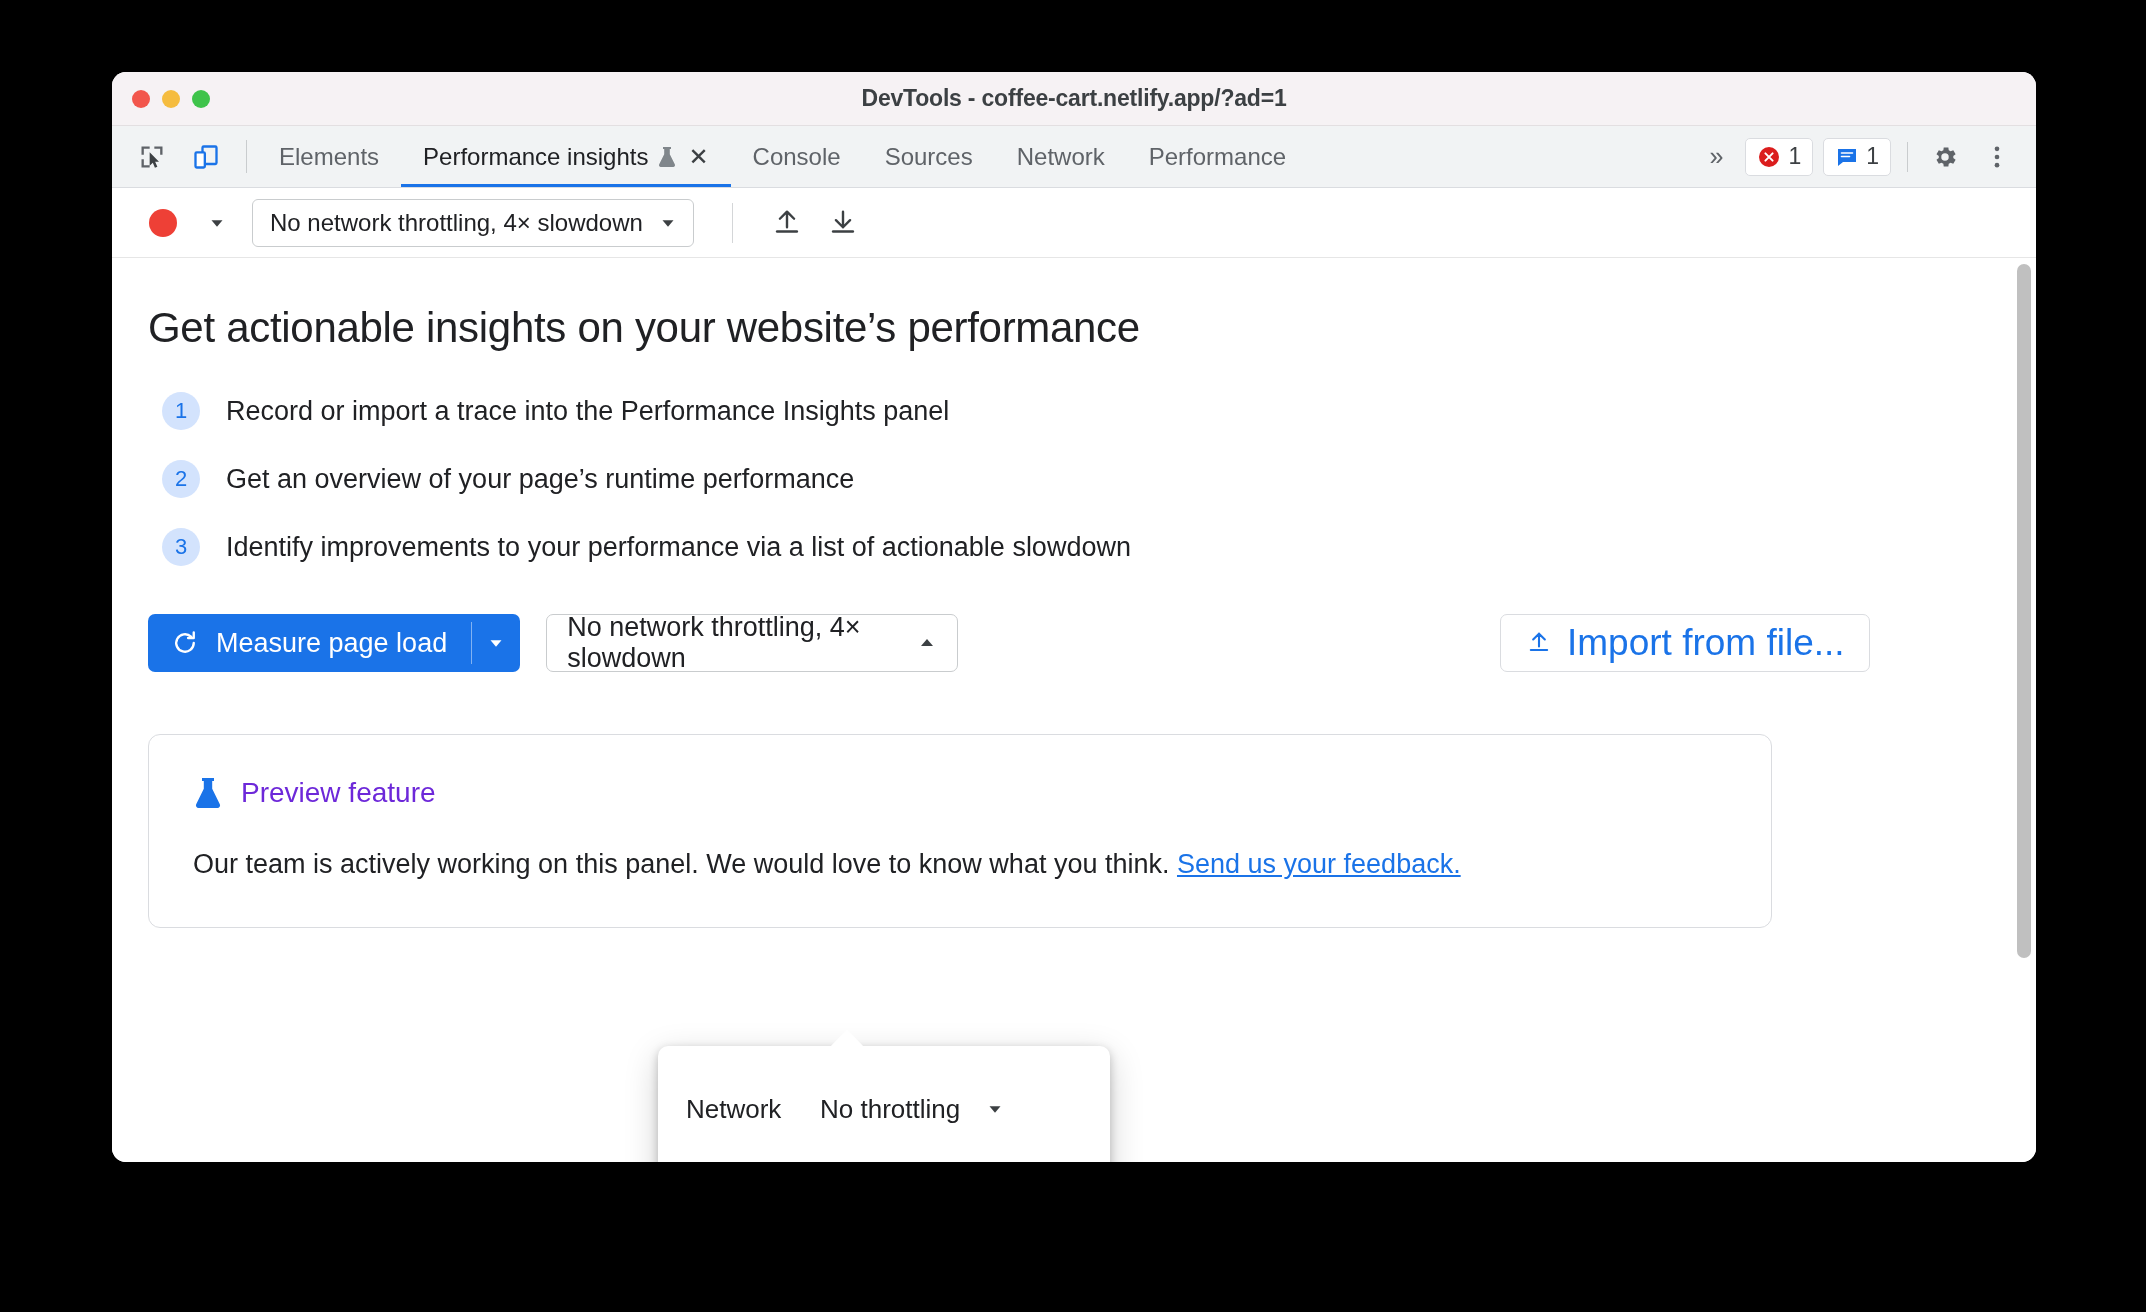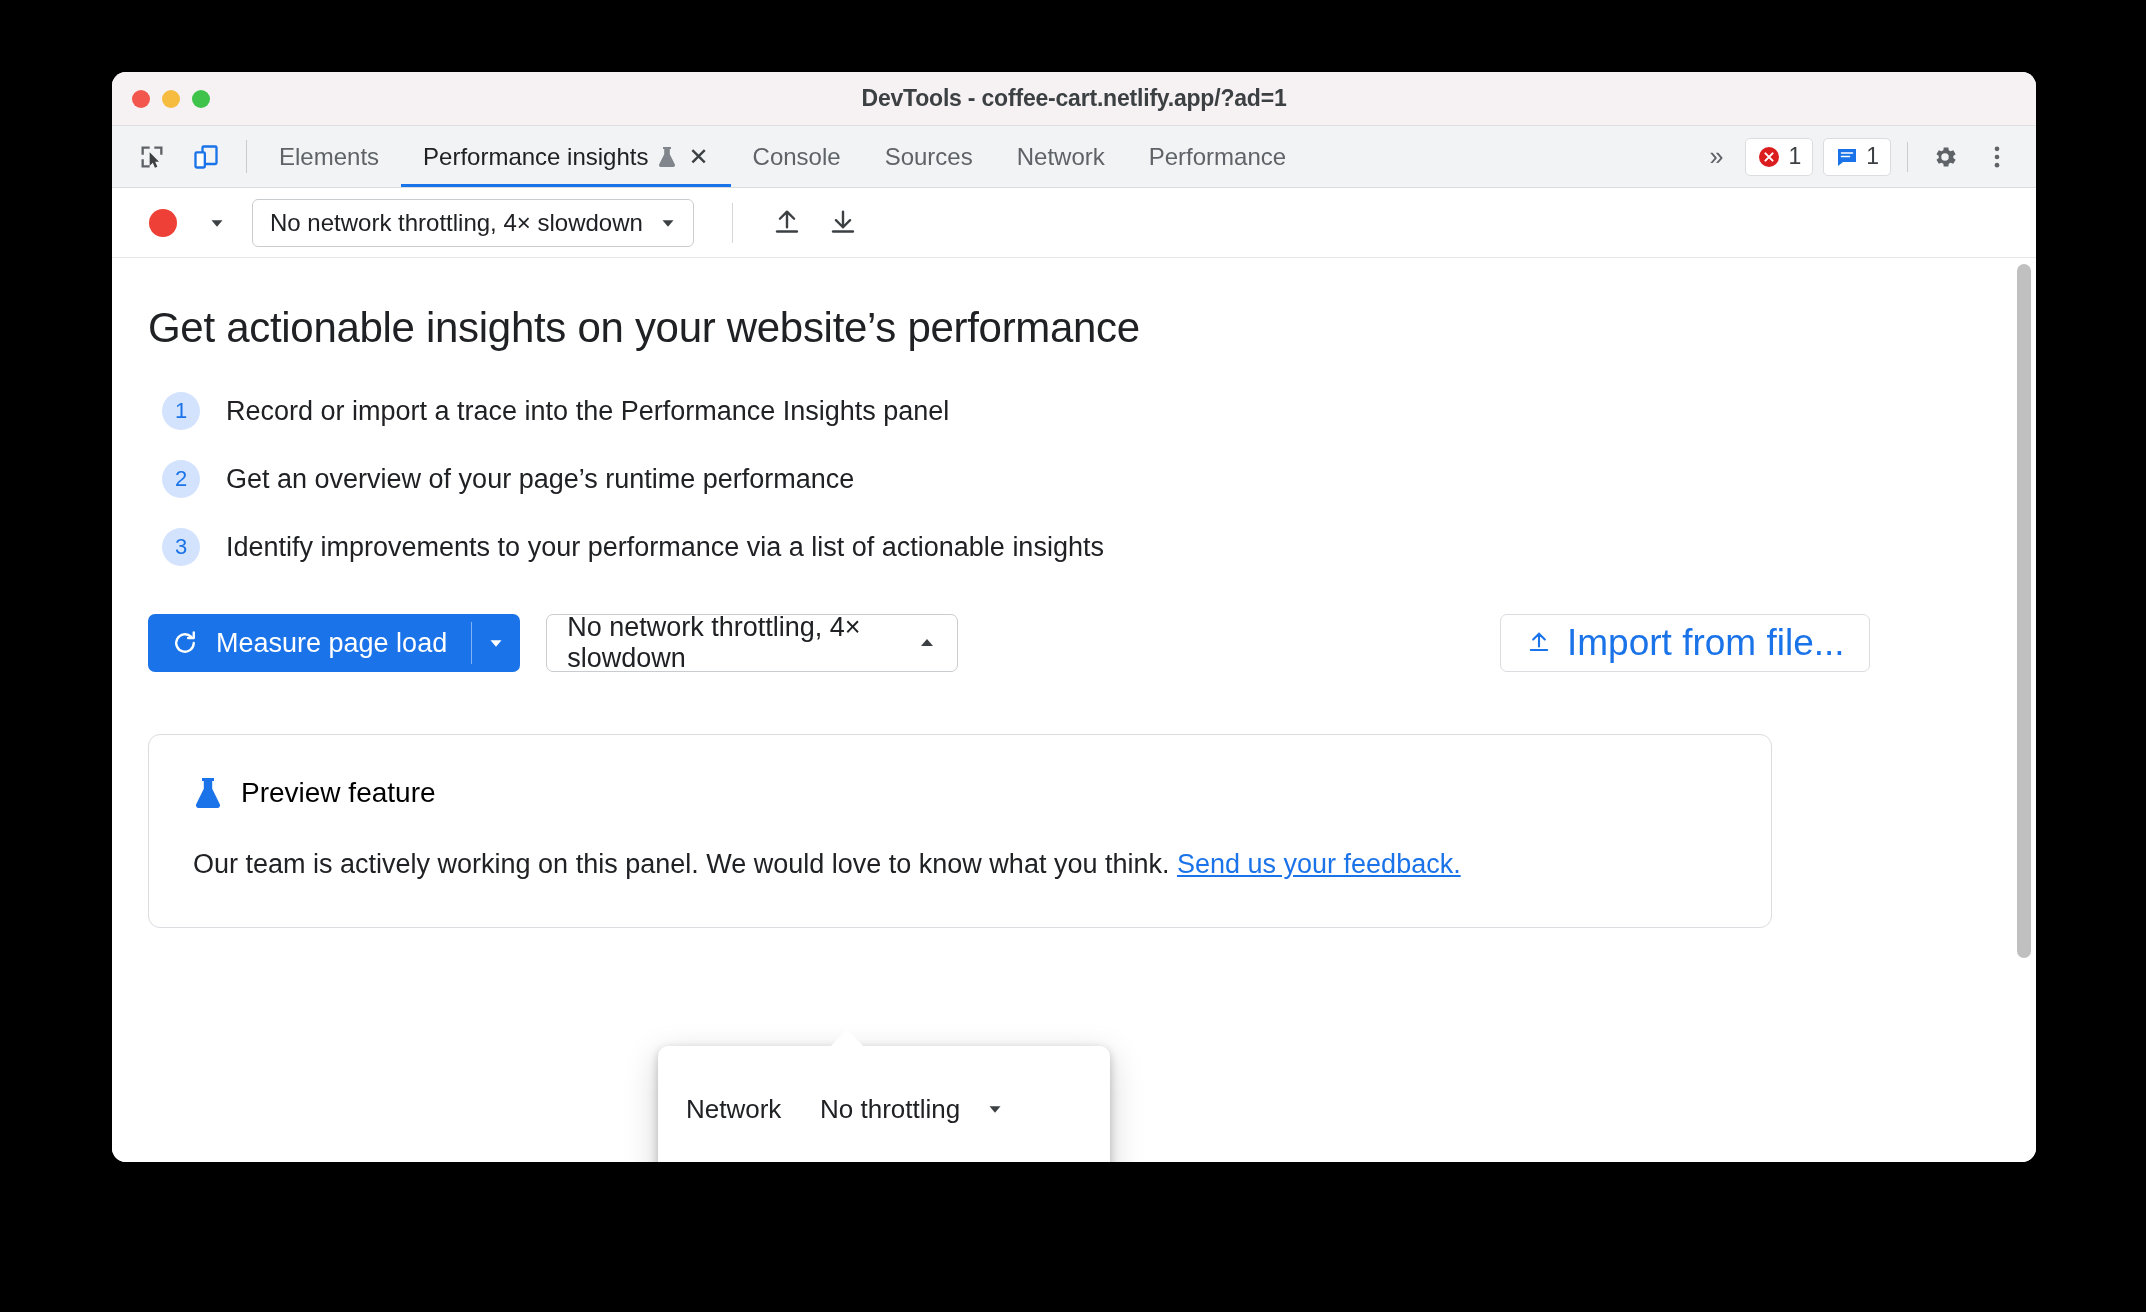--- a/index.html
+++ b/index.html
@@ -165,21 +165,21 @@
 
   
   .preview-card {
     margin-top: 62px;
     width: 1624px;
     border: 1px solid #dadce0; border-radius: 12px;
     background: #fff;
     padding: 40px 44px 44px 44px;
   }
   .pc-head { display: flex; align-items: center; gap: 18px; margin-bottom: 34px; }
-  .pc-title { font-size: 28px; color: #000000; }
+  .pc-title { font-size: 28px; color: #6d28d9; }
   .pc-body { font-size: 27px; color: #202124; line-height: 1.42; max-width: 1500px; }
   .pc-body a { color: #1a73e8; text-decoration: underline; }
 
   
   .popup {
     position: absolute;
     left: 546px; top: 788px;
     width: 452px; height: 268px;
     background: #fff;
     border-radius: 10px;
@@ -353,21 +353,21 @@
           <div class="step">
             <div class="step-num">1</div>
             <div class="step-text">Record or import a trace into the Performance Insights panel</div>
           </div>
           <div class="step">
             <div class="step-num">2</div>
             <div class="step-text">Get an overview of your page’s runtime performance</div>
           </div>
           <div class="step">
             <div class="step-num">3</div>
-            <div class="step-text">Identify improvements to your performance via a list of actionable insights</div>
+            <div class="step-text">Identify improvements to your performance via a list of actionable slowdown</div>
           </div>
         </div>
 
         <div class="actions">
           <div class="measure-btn">
             <div class="measure-main">
               <span>
                 <svg width="30" height="30" viewBox="0 0 24 24">
                   <path d="M19 12a7 7 0 1 1-2.2-5.1" fill="none" stroke="#fff" stroke-width="1.9" stroke-linecap="round"></path>
                   <path d="M19 3.5V8h-4.5" fill="none" stroke="#fff" stroke-width="1.9" stroke-linecap="round" stroke-linejoin="round"></path>

